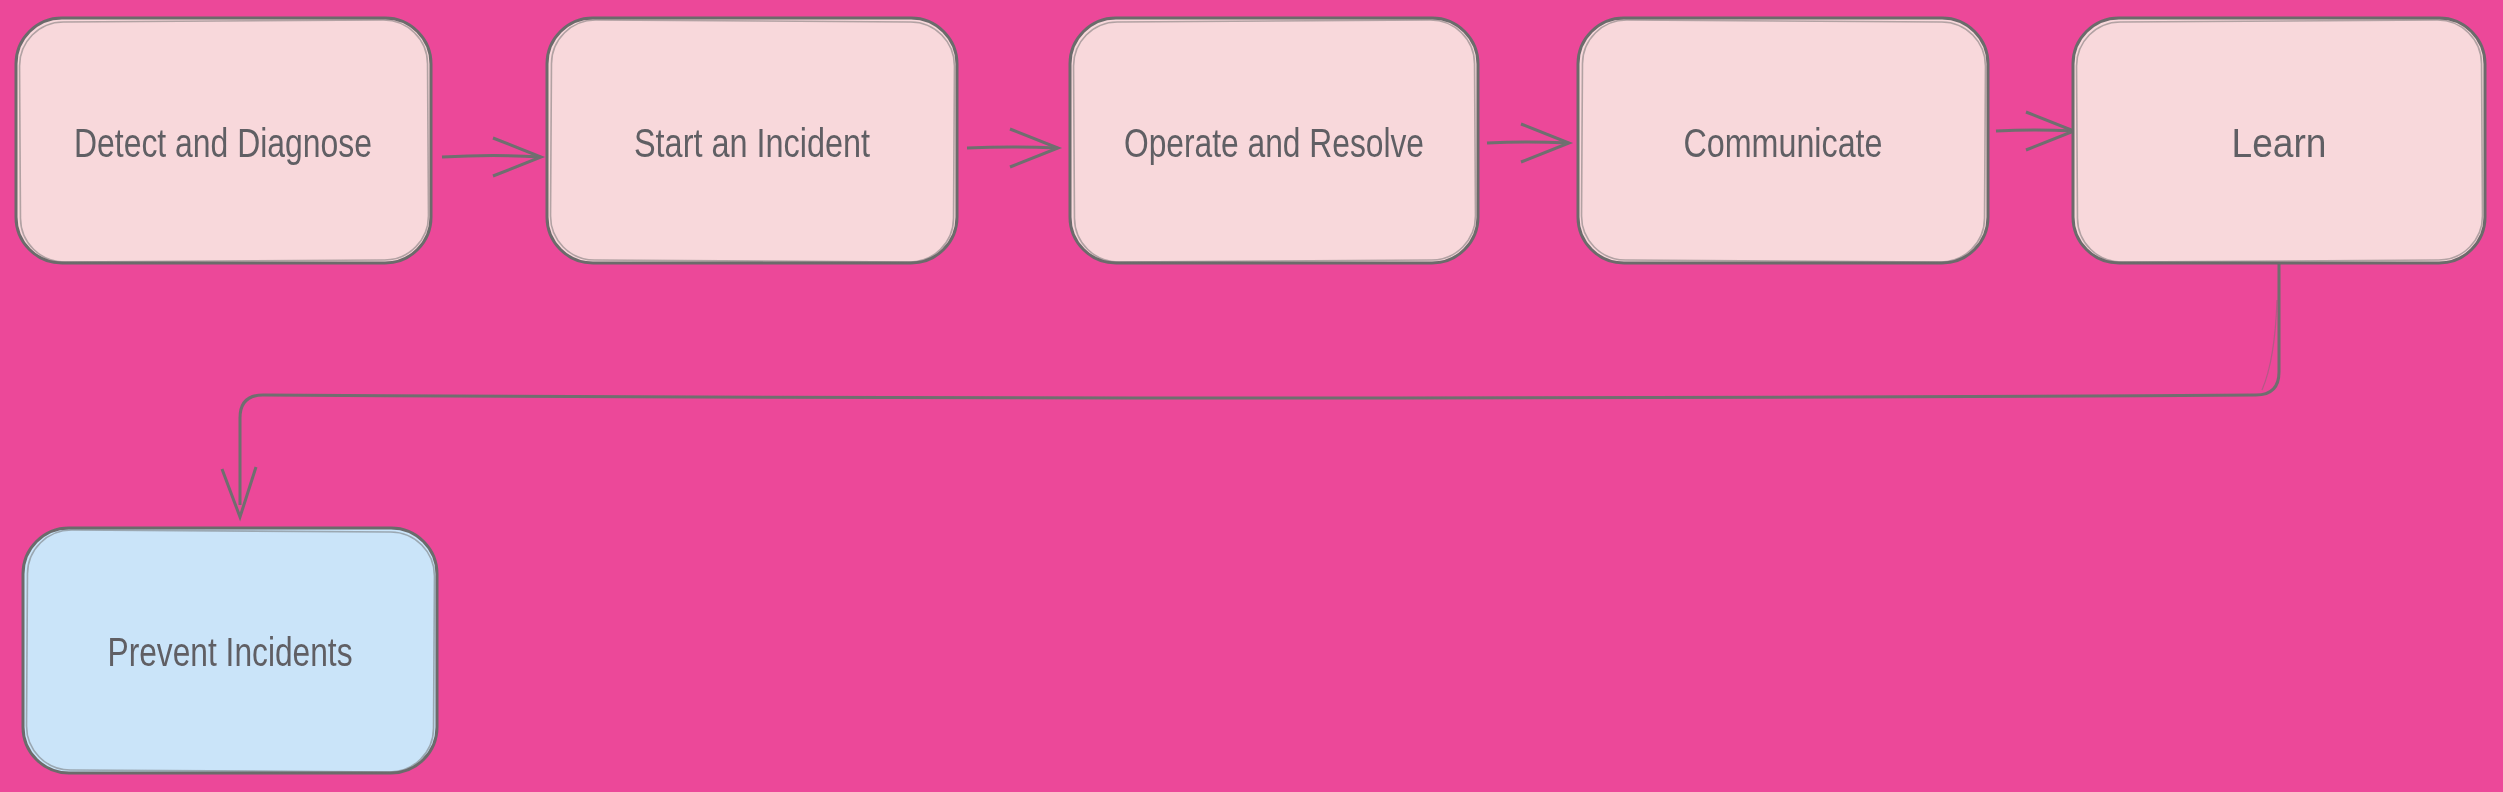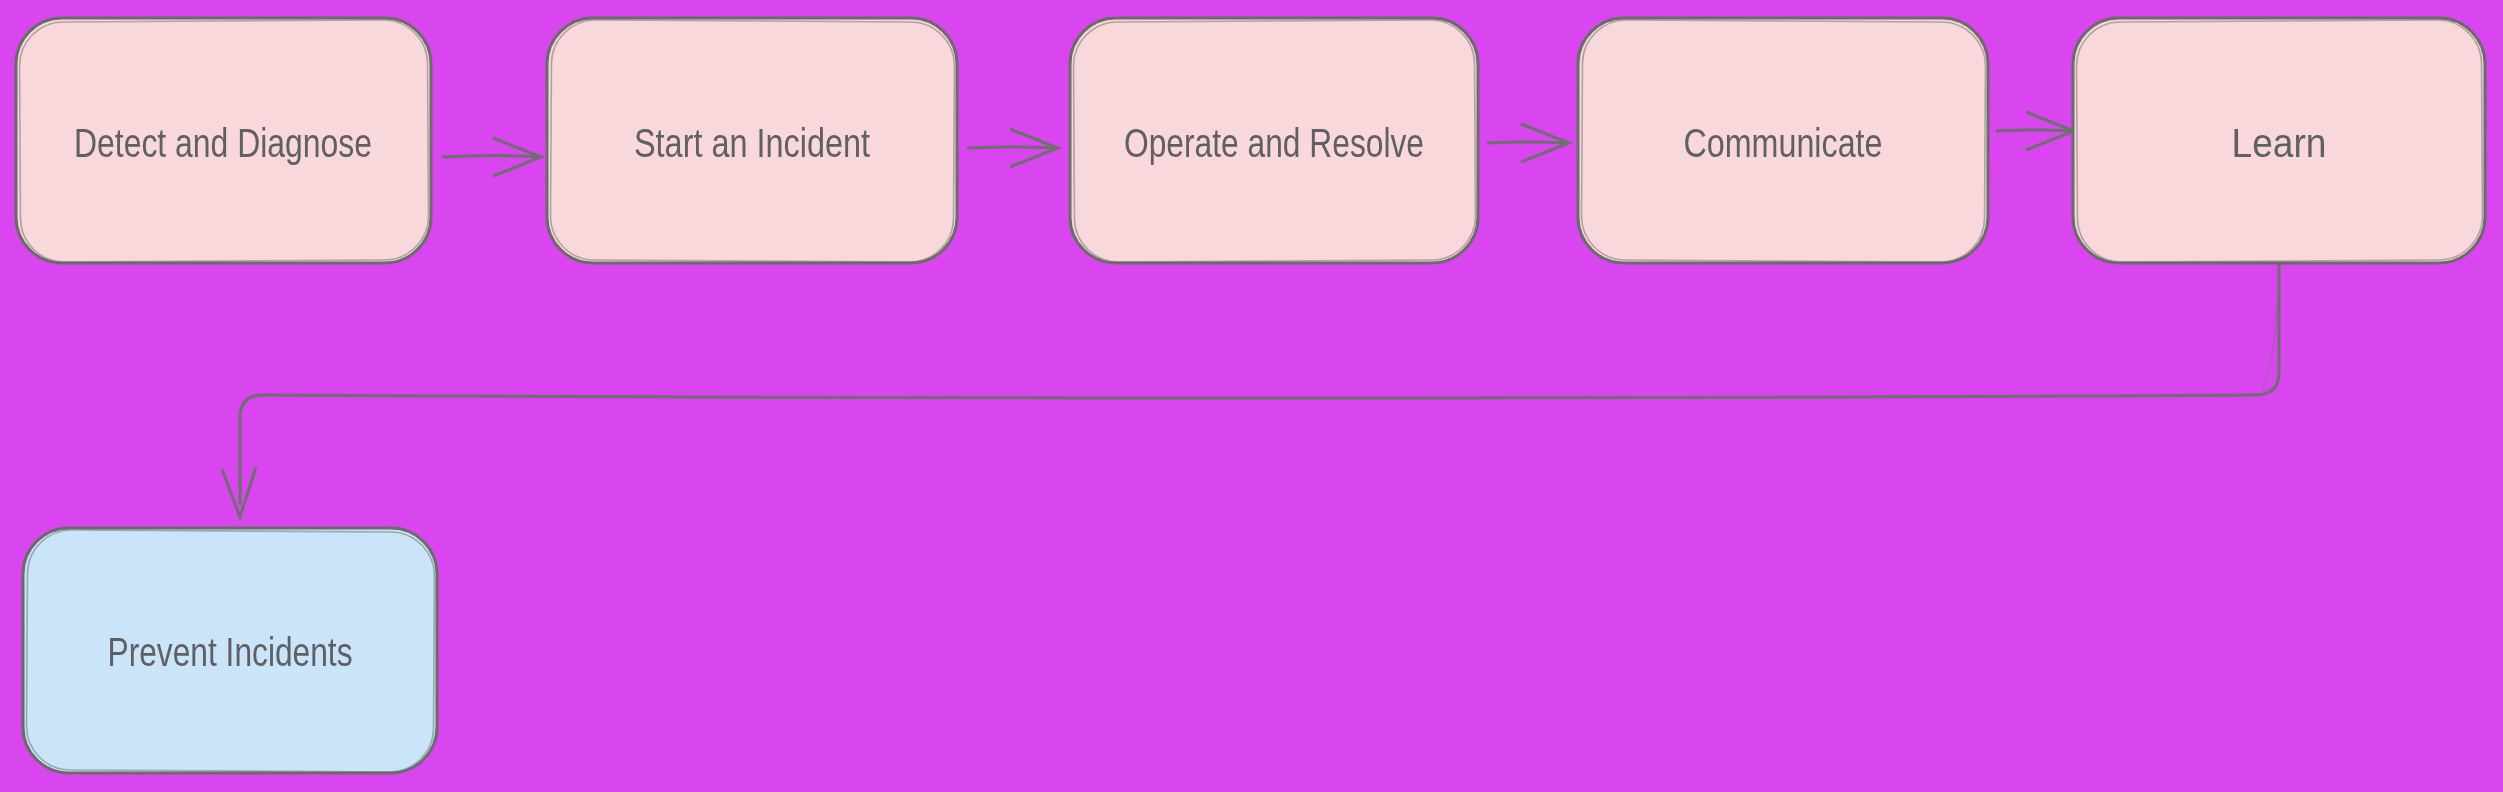--- a/index.html
+++ b/index.html
@@ -4,21 +4,21 @@
 <style>
   html, body {
     margin: 0;
     padding: 0;
     background: #ffffff;
   }
   .canvas {
     position: relative;
     width: 2503px;
     height: 792px;
-    background: #d946ef;
+    background: #ec4899;
     overflow: hidden;
   }
   svg { display: block; }
   .node-rect {
     stroke: #6b6b6b;
     stroke-width: 3;
   }
   .node-sketch {
     fill: none;
     stroke: #6b6b6b;

